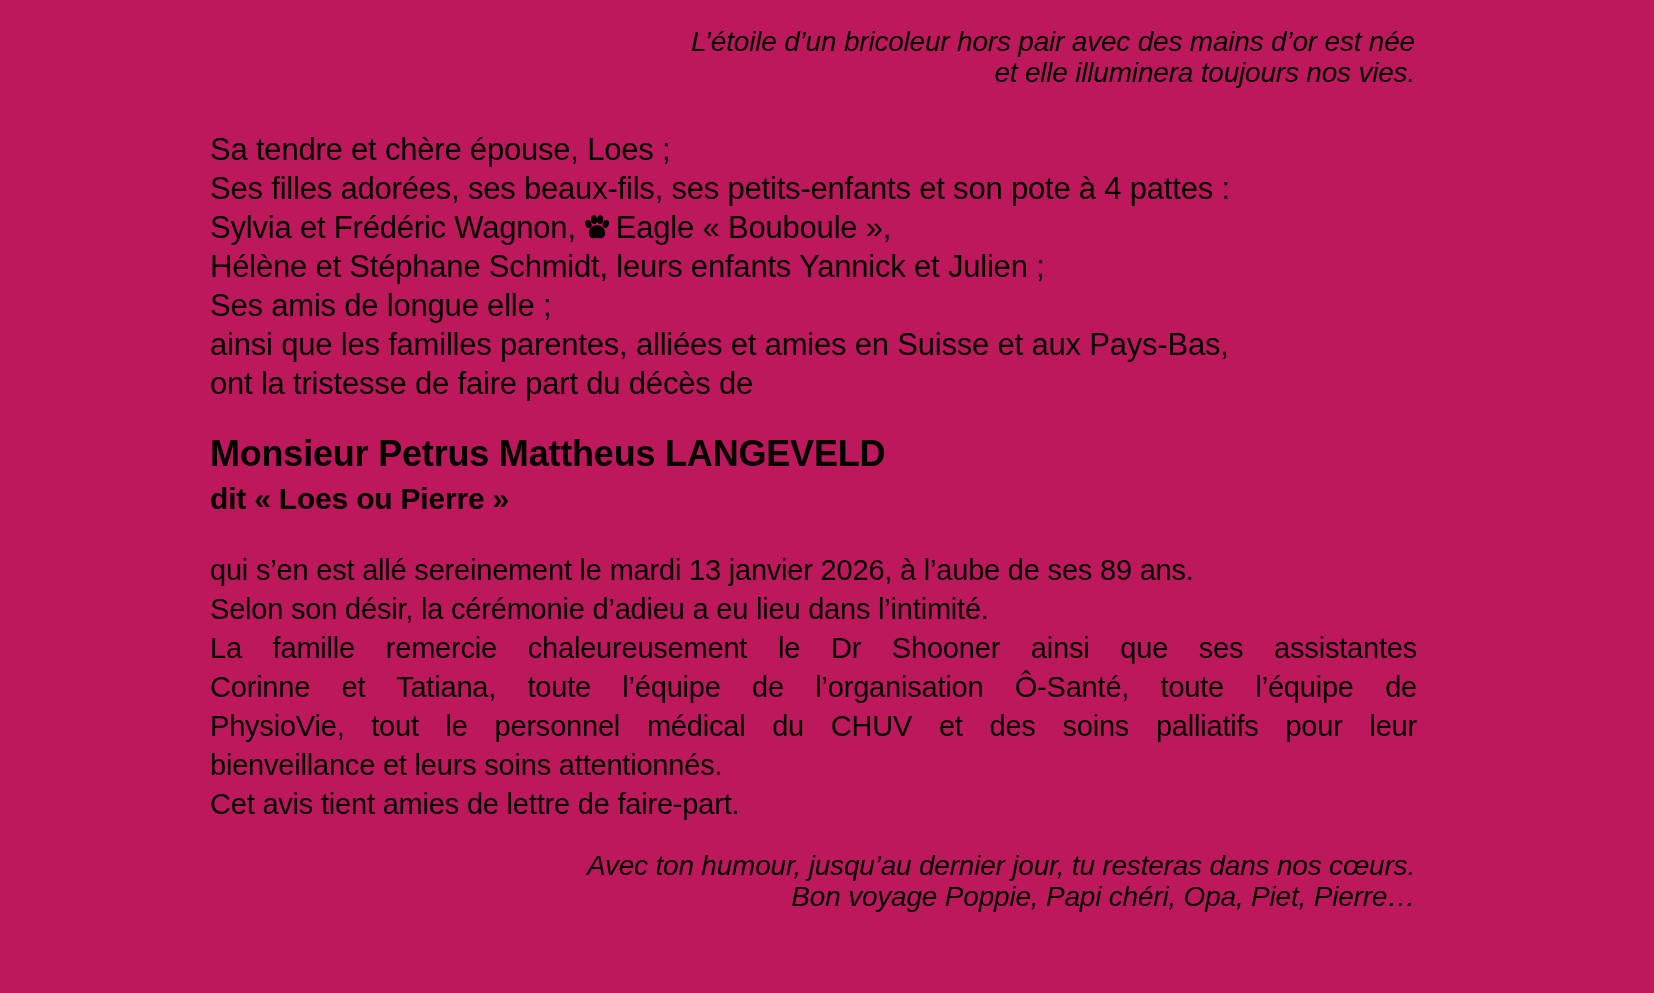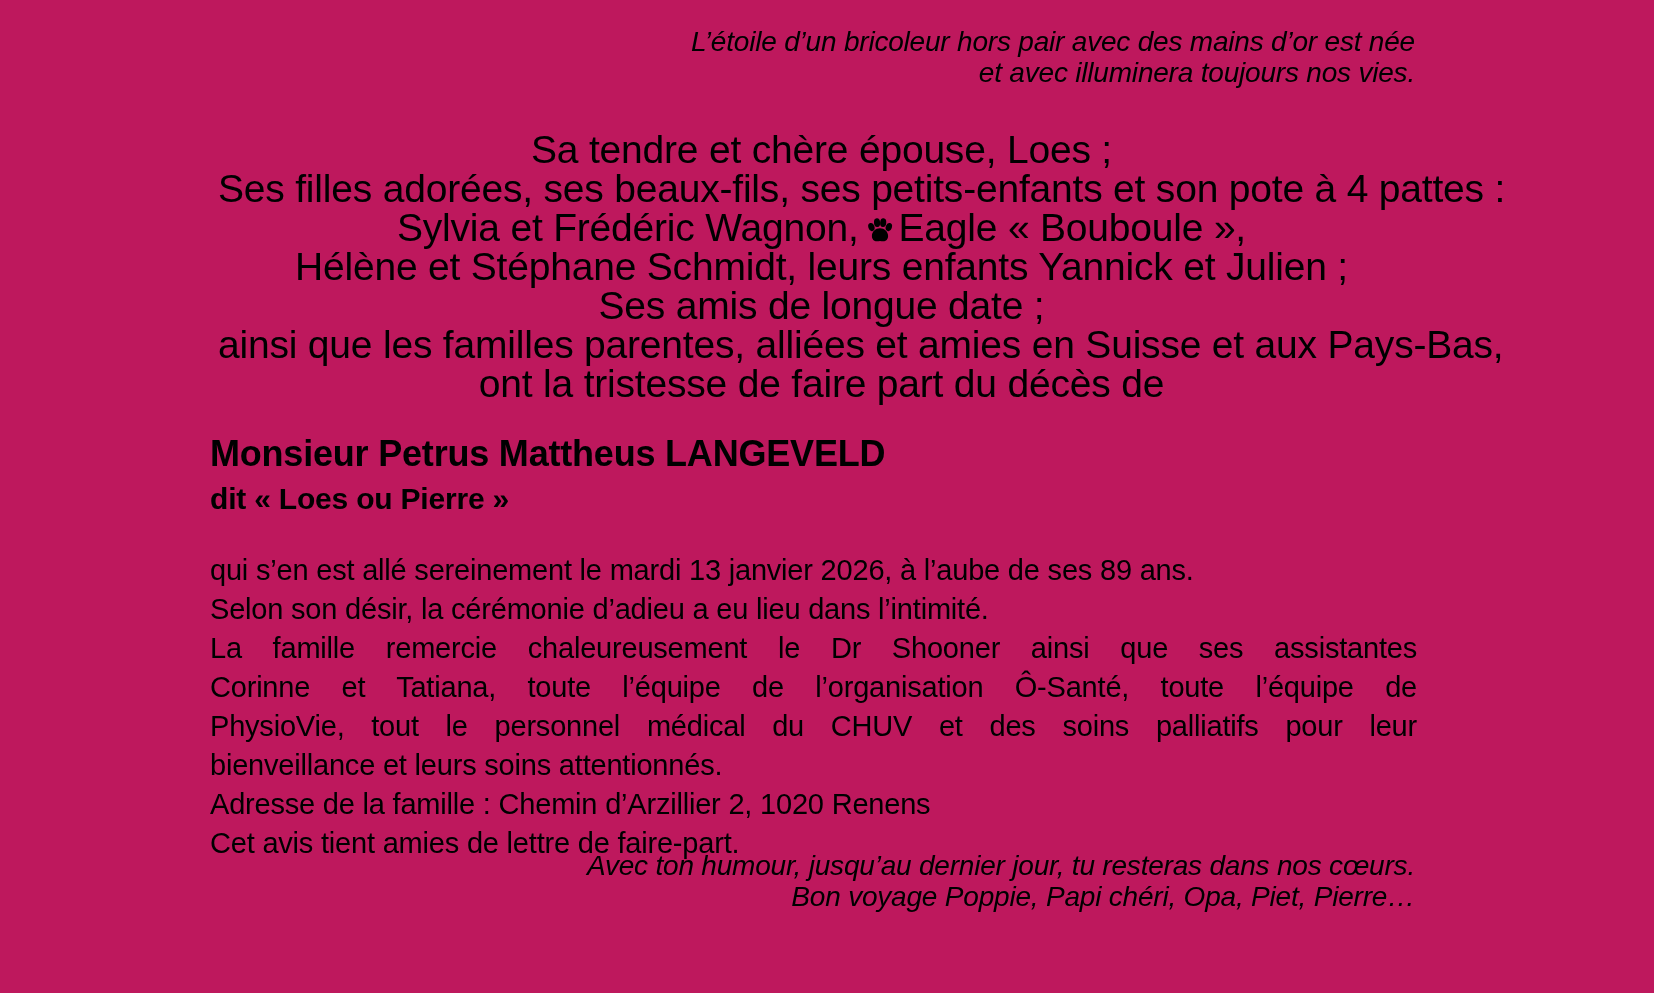--- a/index.html
+++ b/index.html
@@ -26,27 +26,26 @@
     line-height: 31px;
     letter-spacing: -0.2px;
     white-space: nowrap;
   }
   .epigraph-top { top: 26px; }
   .epigraph-bottom { top: 850px; }
 
   
   .intro {
     position: absolute;
-    left: 218px;
+    left: 210px;
     top: 130px;
     width: 1207px;
-    font-size: 39px;
+    font-size: 31px;
     line-height: 39px;
     letter-spacing: -0.2px;
-    text-align: center;
   }
   .intro .line { white-space: nowrap; }
 
   .paw {
     display: inline-block;
     width: 30px;
     height: 27px;
     vertical-align: -3px;
     margin: 0 4px 0 6px;
   }
@@ -87,54 +86,53 @@
     text-align-last: justify;
   }
 </style>
 </head>
 <body>
 
 <div class="page">
 
   <div class="epigraph epigraph-top">
     <div class="line">L’étoile d’un bricoleur hors pair avec des mains d’or est née</div>
-    <div class="line">et avec illuminera toujours nos vies.</div>
+    <div class="line">et elle illuminera toujours nos vies.</div>
   </div>
 
   <div class="intro">
     <div class="line">Sa tendre et chère épouse, Loes ;</div>
     <div class="line">Ses filles adorées, ses beaux-fils, ses petits-enfants et son pote à 4 pattes :</div>
     <div class="line"><span>Sylvia et Frédéric Wagnon,</span><span class="paw"><svg viewBox="0 0 24 22" width="30" height="27">
             <g fill="#000000">
               <ellipse cx="5" cy="8.2" rx="2.5" ry="3.4" transform="rotate(-18 5 8.2)"></ellipse>
               <ellipse cx="9.6" cy="4.6" rx="2.5" ry="3.5" transform="rotate(-5 9.6 4.6)"></ellipse>
               <ellipse cx="14.6" cy="4.6" rx="2.5" ry="3.5" transform="rotate(5 14.6 4.6)"></ellipse>
               <ellipse cx="19.2" cy="8.2" rx="2.5" ry="3.4" transform="rotate(18 19.2 8.2)"></ellipse>
               <path d="M12 9.2c3.6 0 6.6 2.8 6.6 6.2 0 2.6-1.7 4.4-4 4.4-1 0-1.8-.3-2.6-.3s-1.6.3-2.6.3c-2.3 0-4-1.8-4-4.4 0-3.4 3-6.2 6.6-6.2z"></path>
             </g>
           </svg></span><span>Eagle « Bouboule »,</span></div>
     <div class="line">Hélène et Stéphane Schmidt, leurs enfants Yannick et Julien ;</div>
-    <div class="line">Ses amis de longue date ;</div>
+    <div class="line">Ses amis de longue elle ;</div>
     <div class="line">ainsi que les familles parentes, alliées et amies en Suisse et aux Pays-Bas,</div>
     <div class="line">ont la tristesse de faire part du décès de</div>
   </div>
 
   <div class="heading-block">
     <div class="deceased-name">Monsieur Petrus Mattheus LANGEVELD</div>
     <div class="deceased-nickname">dit « Loes ou Pierre »</div>
   </div>
 
   <div class="announcement">
     <div class="line">qui s’en est allé sereinement le mardi 13 janvier 2026, à l’aube de ses 89 ans.</div>
     <div class="line">Selon son désir, la cérémonie d’adieu a eu lieu dans l’intimité.</div>
     <div class="justify-line">La famille remercie chaleureusement le Dr Shooner ainsi que ses assistantes</div>
     <div class="justify-line">Corinne et Tatiana, toute l’équipe de l’organisation Ô-Santé, toute l’équipe de</div>
     <div class="justify-line">PhysioVie, tout le personnel médical du CHUV et des soins palliatifs pour leur</div>
     <div class="line">bienveillance et leurs soins attentionnés.</div>
-    <div class="line">Adresse de la famille : Chemin d’Arzillier 2, 1020 Renens</div>
     <div class="line">Cet avis tient amies de lettre de faire-part.</div>
   </div>
 
   <div class="epigraph epigraph-bottom">
     <div class="line">Avec ton humour, jusqu’au dernier jour, tu resteras dans nos cœurs.</div>
     <div class="line">Bon voyage Poppie, Papi chéri, Opa, Piet, Pierre…</div>
   </div>
 
 </div>
 

